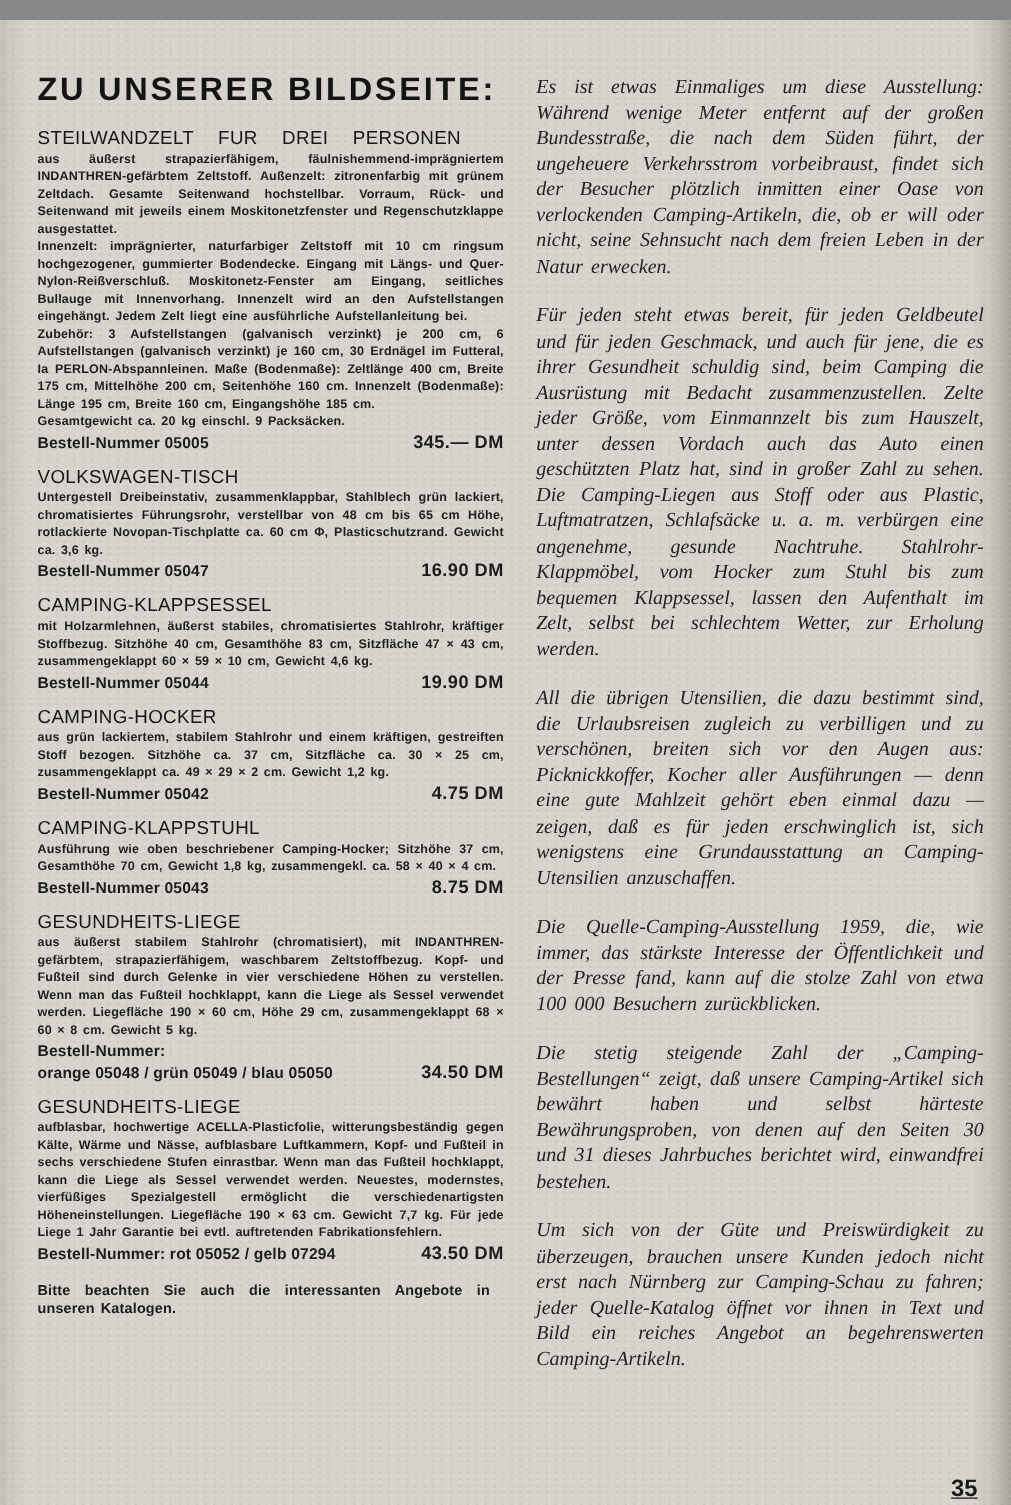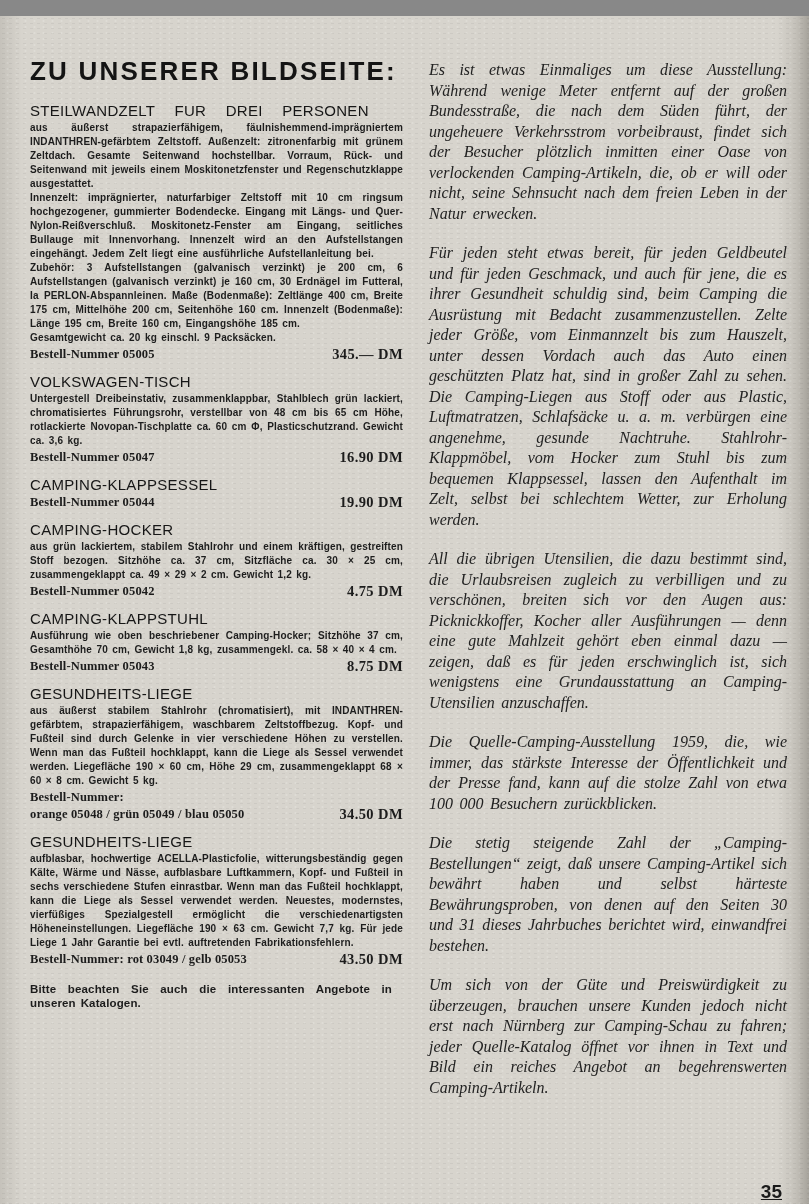--- a/index.html
+++ b/index.html
@@ -37,21 +37,20 @@
     margin:0;
     font-size:10px; font-weight:bold;
     line-height:14px; text-align:justify;
     letter-spacing:.15px; word-spacing:1.5px;
     color:#1d1d1d;
   }
   .order-line {
     display:flex; justify-content:space-between; align-items:flex-start;
     font-size:12.5px; font-weight:bold; line-height:15px; margin-top:2px;
     letter-spacing:.15px;
-    font-family:Liberation Serif, serif;
   }
   .order-line .order-price { font-size:14.5px; letter-spacing:.4px; white-space:nowrap; }
   .footer-note {
     margin:15px 0 0 0; width:362px;
     font-size:11.5px; font-weight:bold; line-height:14px;
     text-align:justify; letter-spacing:.15px; word-spacing:1.5px;
   }
   
   .col-right {
     position:absolute; left:429px; top:44px; width:358px;
@@ -94,20 +93,21 @@
             <div class="order-line">
               <span class="order-label">Bestell-Nummer 05047</span>
               <span class="order-price">16.90 DM</span>
             </div>
           </div>
   </section>
 
   <section class="product">
     <h2 class="product-name">CAMPING-KLAPPSESSEL</h2>
     <div class="product-body">
+            <p class="body-par">mit Holzarmlehnen, äußerst stabiles, chromatisiertes Stahlrohr, kräftiger Stoffbezug. Sitzhöhe 40 cm, Gesamthöhe 83 cm, Sitzfläche 47 × 43 cm, zusammengeklappt 60 × 59 × 10 cm, Gewicht 4,6 kg.</p>
             <div class="order-line">
               <span class="order-label">Bestell-Nummer 05044</span>
               <span class="order-price">19.90 DM</span>
             </div>
           </div>
   </section>
 
   <section class="product">
     <h2 class="product-name">CAMPING-HOCKER</h2>
     <div class="product-body">
@@ -142,21 +142,21 @@
               <span class="order-price">34.50 DM</span>
             </div>
           </div>
   </section>
 
   <section class="product">
     <h2 class="product-name">GESUNDHEITS-LIEGE</h2>
     <div class="product-body">
             <p class="body-par">aufblasbar, hochwertige ACELLA-Plasticfolie, witterungsbeständig gegen Kälte, Wärme und Nässe, aufblasbare Luftkammern, Kopf- und Fußteil in sechs verschiedene Stufen einrastbar. Wenn man das Fußteil hochklappt, kann die Liege als Sessel verwendet werden. Neuestes, modernstes, vierfüßiges Spezialgestell ermöglicht die verschiedenartigsten Höheneinstellungen. Liegefläche 190 × 63 cm. Gewicht 7,7 kg. Für jede Liege 1 Jahr Garantie bei evtl. auftretenden Fabrikationsfehlern.</p>
             <div class="order-line">
-              <span class="order-label">Bestell-Nummer: rot 03049 / gelb 05053</span>
+              <span class="order-label">Bestell-Nummer: rot 05052 / gelb 07294</span>
               <span class="order-price">43.50 DM</span>
             </div>
           </div>
   </section>
 </div>
     <p class="footer-note">Bitte beachten Sie auch die interessanten Angebote in unseren Katalogen.</p>
   </div>
 
   <div class="col-right" id="editorial">
       <p class="editorial-par">Es ist etwas Einmaliges um diese Ausstellung: Während wenige Meter entfernt auf der großen Bundesstraße, die nach dem Süden führt, der ungeheuere Verkehrsstrom vorbeibraust, findet sich der Besucher plötzlich inmitten einer Oase von verlockenden Camping-Artikeln, die, ob er will oder nicht, seine Sehnsucht nach dem freien Leben in der Natur erwecken.</p>

